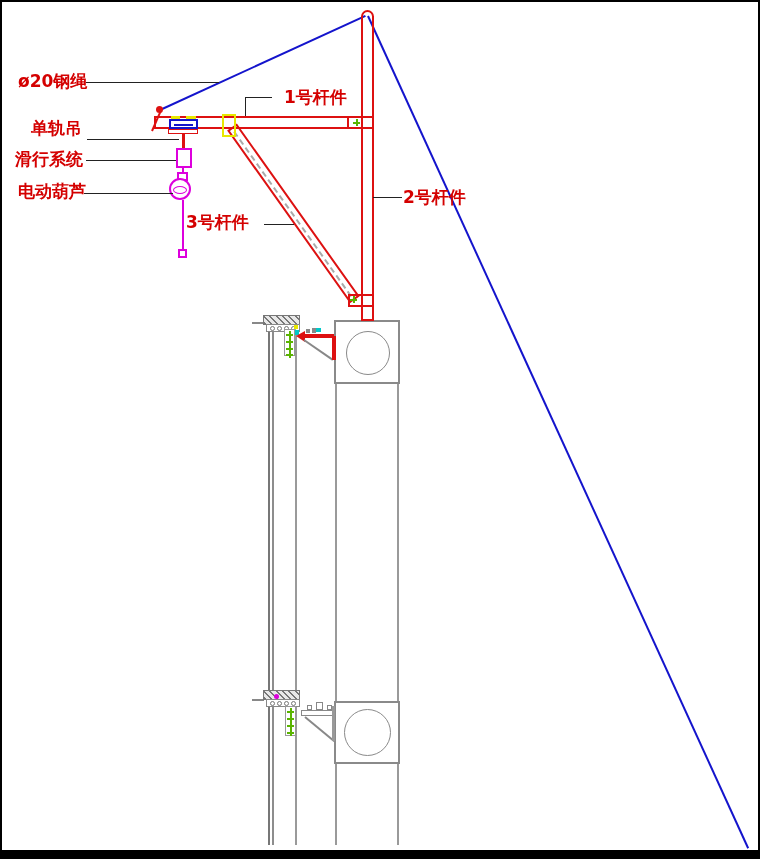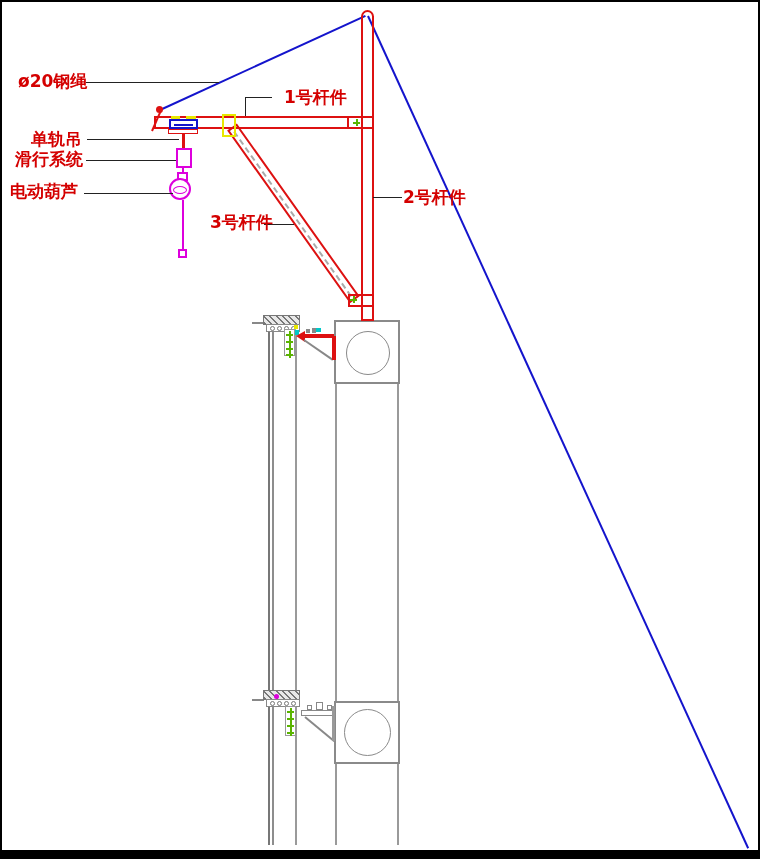--- a/index.html
+++ b/index.html
@@ -135,21 +135,21 @@
   <div class="ld" style="left:84px;top:80px;width:133px"></div>
   <div class="ld" style="left:85px;top:137px;width:92px"></div>
   <div class="ld" style="left:84px;top:158px;width:90px"></div>
   <div class="ld" style="left:82px;top:191px;width:89px"></div>
   <div class="ld" style="left:243px;top:95px;width:27px"></div>
   <div class="ldv" style="left:243px;top:95px;height:19px"></div>
   <div class="ld" style="left:371px;top:195px;width:29px"></div>
   <div class="ld" style="left:262px;top:222px;width:30px"></div>
 
   <div class="lbl" style="left:16px;top:71px">ø20钢绳</div>
-  <div class="lbl" style="left:29px;top:129px">单轨吊</div>
+  <div class="lbl" style="left:29px;top:118px">单轨吊</div>
   <div class="lbl" style="left:13px;top:149px">滑行系统</div>
-  <div class="lbl" style="left:8px;top:181px">电动葫芦</div>
+  <div class="lbl" style="left:16px;top:181px">电动葫芦</div>
   <div class="lbl" style="left:282px;top:87px">1号杆件</div>
   <div class="lbl" style="left:401px;top:187px">2号杆件</div>
-  <div class="lbl" style="left:208px;top:212px">3号杆件</div>
+  <div class="lbl" style="left:184px;top:212px">3号杆件</div>
 
   <div class="a" style="left:0;top:848px;width:760px;height:11px;background:#000"></div>
 </div>
 
 </body></html>

